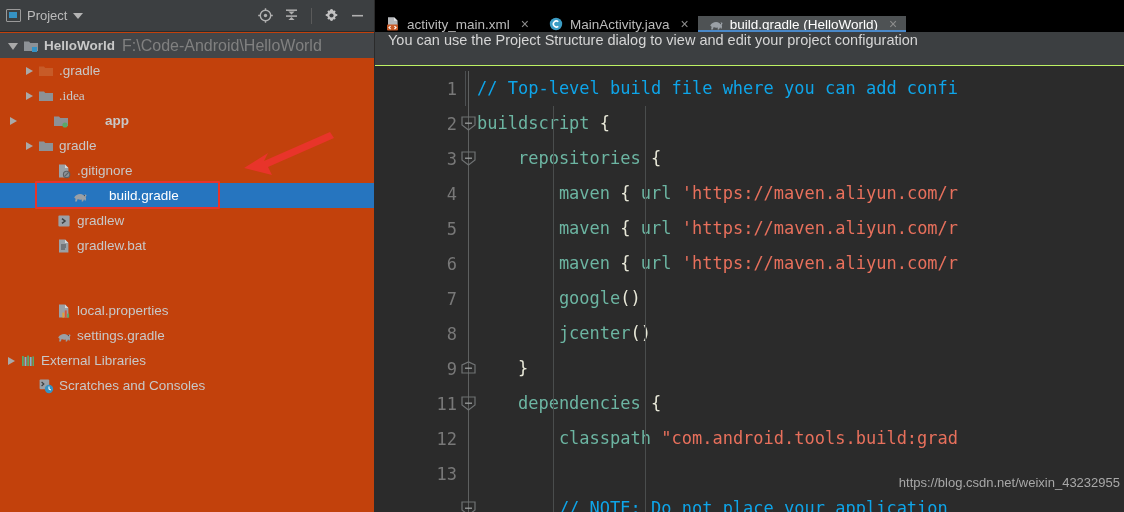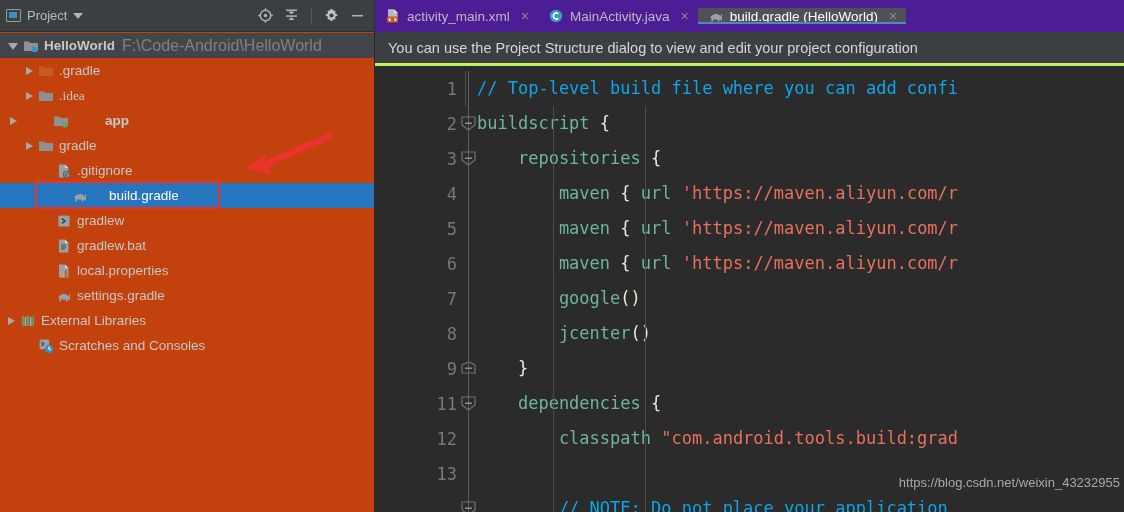--- a/index.html
+++ b/index.html
@@ -77,43 +77,43 @@
     pointer-events: none; border-radius: 1px;
   }
   #red-arrow { position: absolute; left: 230px; top: 125px; pointer-events: none; }
 
   
   #editor-pane {
     flex: 1; height: 512px; display: flex; flex-direction: column;
     background: #2b2b2b; position: relative; overflow: hidden;
   }
   #tabbar {
-    height: 32px; min-height: 32px; display: flex; align-items: center;
-    background: #4c1d95;
+    height: 32px; min-height: 32px; display: flex; align-items: flex-end;
+    background: #000000;
   }
   .tab {
     display: flex; align-items: center; gap: 6px;
     padding: 0 9px 0 10px; font-size: 13.5px; color: #bbbbbb;
     position: relative; cursor: default;
   }
   .tab.active { background: #4e5254; color: #ffffff; }
   .tab.active::after {
     content: ""; position: absolute; left: 0; right: 0; bottom: 0;
     height: 2.5px; background: #4a88c7;
   }
   .tab-close {
     margin-left: 5px; font-size: 14px; color: #8e8e8e; line-height: 1;
   }
   .tabicon { width: 16px; height: 16px; display: block; flex: none; }
 
   #notice {
     height: 34px; min-height: 34px;
-    display: flex; align-items: center;
+    display: flex; align-items: flex-start;
     padding-left: 13px; font-size: 14.5px; color: #d6d6d6;
-    background: #3c3f41; border-bottom: 3px solid #bef264;
+    background: #3c3f41; border-bottom: 1px solid #bef264;
   }
 
   #code-area {
     flex: 1; position: relative; background: #2b2b2b;
     display: flex; overflow: hidden;
   }
   #gutter {
     width: 90px; flex: none; position: relative;
     background: #2b2b2b; padding-top: 5px;
   }
@@ -263,21 +263,21 @@
         </div>
         <div class="row" style="padding-left: 44px;">
           <span class="arrow blank"></span>
           <svg viewBox="0 0 16 16" class="ficon">
             <path d="M3 1.5h6l3.4 3.4v9.6H3z" fill="#9aa0a6"></path>
             <path d="M9 1.5l3.4 3.4H9z" fill="#d4d7da"></path>
             <path d="M5 7h5M5 9h5M5 11h4" stroke="#4a4d50" stroke-width="1"></path>
           </svg>
           <span>gradlew.bat</span>
         </div>
-        <div class="row" style="padding-left: 44px;">
+        <div class="row" style="padding-left: 44px; margin-top: 40px;">
           <span class="arrow blank"></span>
           <svg viewBox="0 0 16 16" class="ficon">
             <path d="M3 1.5h6l3.4 3.4v9.6H3z" fill="#9aa0a6"></path>
             <path d="M9 1.5l3.4 3.4H9z" fill="#d4d7da"></path>
             <rect x="6.4" y="9.6" width="1.9" height="5" fill="#e0a33b"></rect>
             <rect x="8.8" y="7.4" width="1.9" height="7.2" fill="#d9523b"></rect>
             <rect x="11.2" y="10.6" width="1.9" height="4" fill="#59a869"></rect>
           </svg>
           <span>local.properties</span>
         </div>

